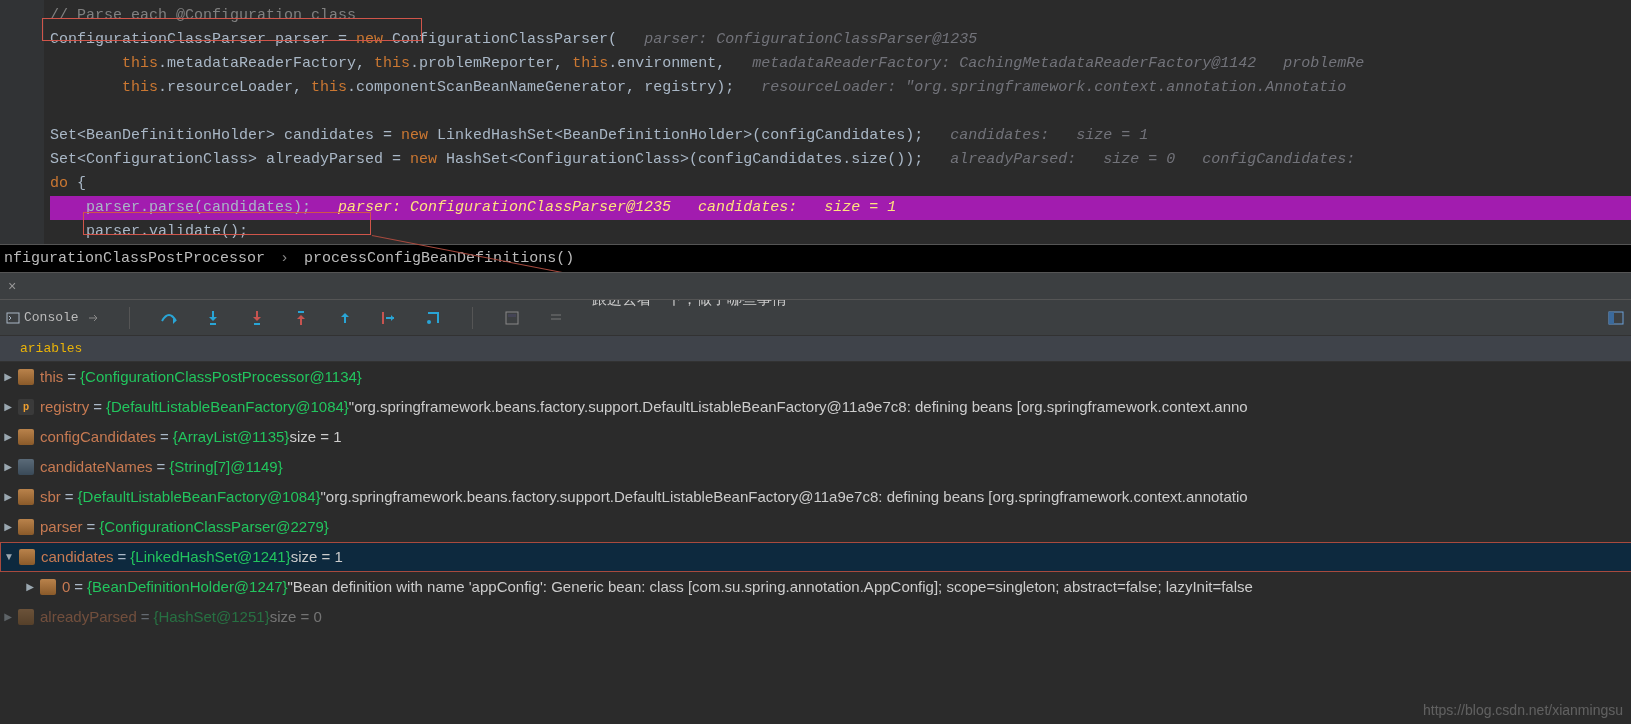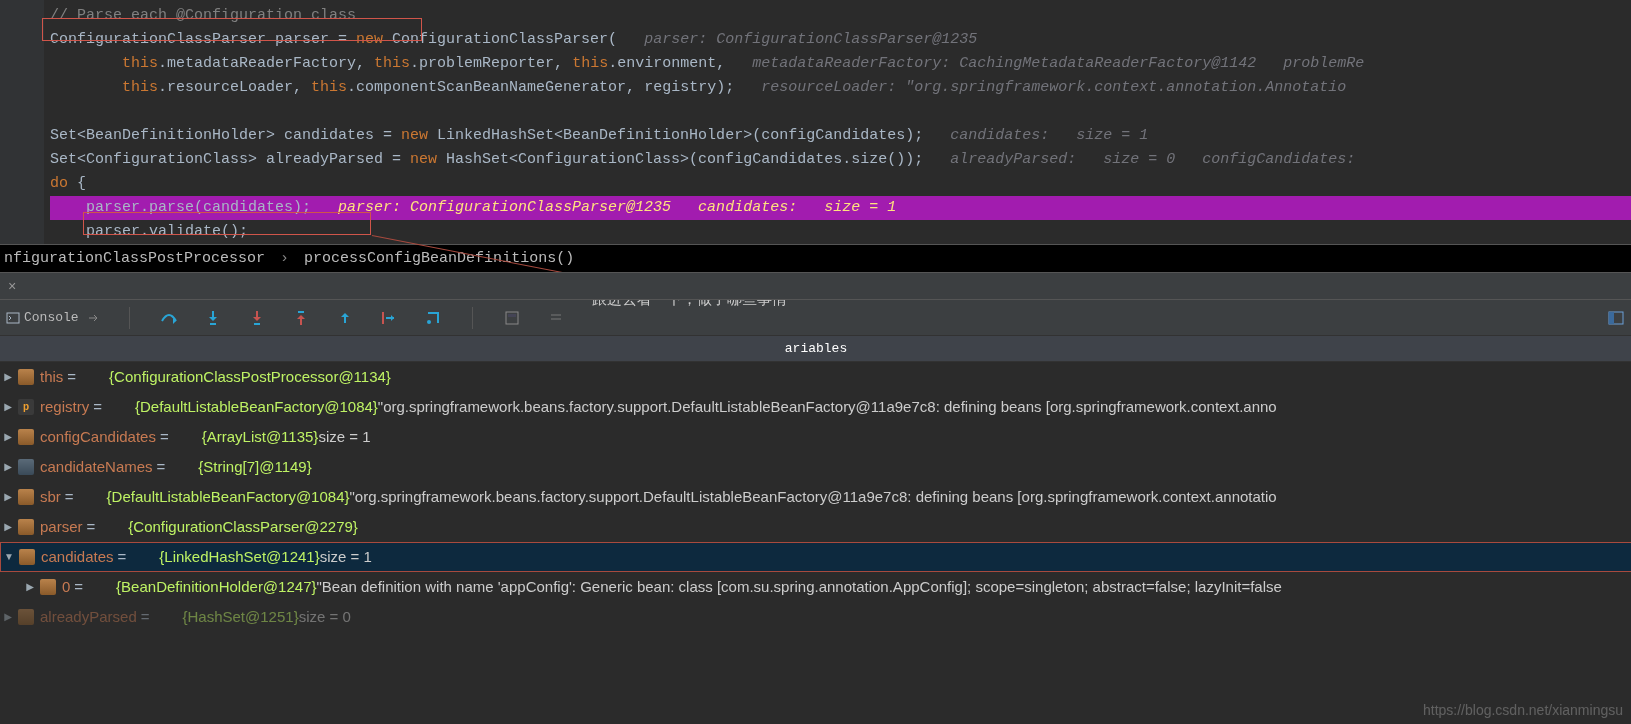--- a/index.html
+++ b/index.html
@@ -54,41 +54,41 @@
   .toolbar {
     height:36px; background:#3c3f41;
     display:flex; align-items:center;
     padding:0 6px; gap:26px;
     border-bottom:1px solid #323232;
   }
   .tool-ico { width:18px; height:18px; display:inline-flex; align-items:center; justify-content:center; color:#a9b7c6; cursor:pointer; }
   .tool-sep { width:1px; height:22px; background:#555; margin:0 4px; }
   .console-label { color:#bbb; font-size:13px; margin-right:6px; }
 
-  .var-header { height:26px; line-height:26px; background:#3f434a; color:#ffffff; font-size:13px; padding-left:1px; border-bottom:1px solid #323232;text-align:center; }
+  .var-header { height:26px; line-height:26px; background:#3f434a; color:#eab308; font-size:13px; padding-left:20px; border-bottom:1px solid #323232; }
 
   .var-list { font-size:15px; font-family:"Microsoft YaHei","Segoe UI",sans-serif; }
   .var-row {
     height:30px; line-height:30px;
     display:flex; align-items:center;
     white-space:nowrap; overflow:hidden;
   }
   .var-row.sel { background:#0d293e; border:1px solid #a84a3e; border-right:none; }
   .var-row .arrow { width:16px; text-align:center; color:#9aa7b0; font-size:10px; }
   .var-row .ico {
     width:16px; height:16px; margin:0 6px 0 2px;
     display:inline-flex; align-items:center; justify-content:center;
     font-size:10px; font-weight:bold; border-radius:2px;
   }
   .ico-obj { background:linear-gradient(#b9824b,#8a5a2a); }
   .ico-p   { background:#3a3a3a; color:#f0a030; border-radius:50%; font-size:11px; }
   .ico-arr { background:linear-gradient(#5a6a78,#3a4a58); }
   .var-name { color:#c77a52; }
   .var-eq { color:#a9b7c6; padding:0 4px; }
-  .var-type { color:#bef264;margin-left:29px; }
+  .var-type { color:#22c55e; }
   .var-str { color:#cccccc; }
   .watermark {
     position:absolute; right:8px; bottom:6px;
     font-size:14px; color:rgba(255,255,255,0.25);
     font-family:"Segoe UI",sans-serif;
   }
 </style>
 </head>
 <body>
 

